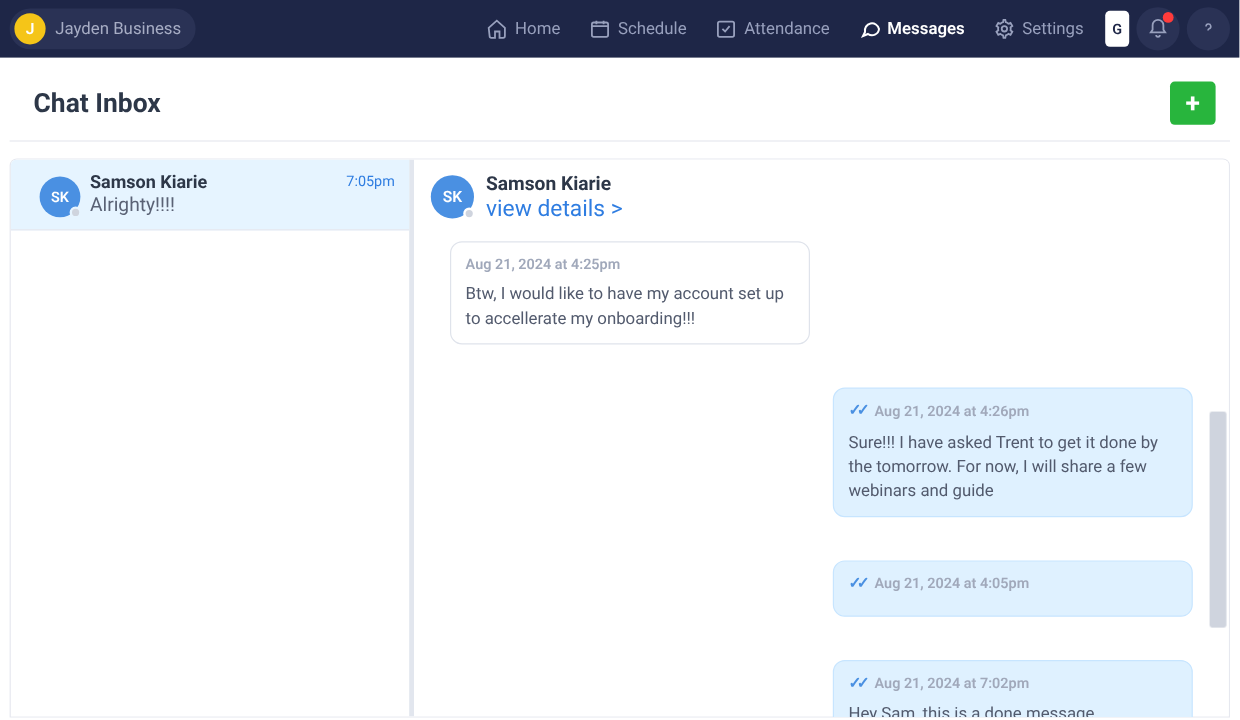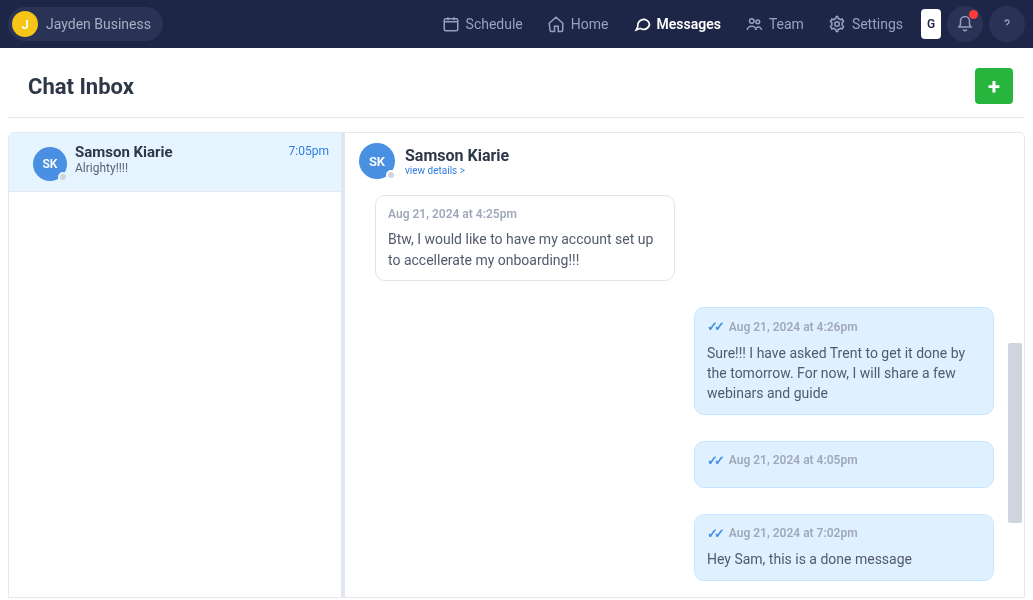--- a/index.html
+++ b/index.html
@@ -25,32 +25,32 @@
 
   
   .main { display:flex; height: calc(600px - 48px - 86px); margin: 14px 8px 0; border:1px solid #e6e8ef; border-radius:6px 6px 0 0; overflow:hidden; }
   .sidebar { width: 336px; border-right: 4px solid #e2e6ee; background:#fff; }
   .thread-item { display:flex; gap:8px; padding:10px 12px 10px 24px; position:relative; cursor:pointer; border-bottom:1px solid #e6e8ef; }
   .thread-item.active { background:#e6f4ff; }
   .thr-avatar { width:34px; height:34px; border-radius:50%; background:#4a90e2; color:#fff; display:flex; align-items:center; justify-content:center; font-weight:600; font-size:12px; position:relative; margin-top:4px; }
   .presence { position:absolute; bottom:-1px; right:-1px; width:10px; height:10px; border-radius:50%; background:#cfd4de; border:2px solid #e6f4ff; }
   .thr-body { flex:1; min-width:0; }
   .thr-name { font-weight:700; color:#2d3748; font-size:15px; }
-  .thr-preview { font-size:12px; color:#5a6275; white-space:nowrap; overflow:hidden; text-overflow:ellipsis; }
+  .thr-preview { font-size:16px; color:#5a6275; white-space:nowrap; overflow:hidden; text-overflow:ellipsis; }
   .thr-time { position:absolute; top:11px; right:12px; color:#2f7de1; font-size:12px; }
 
   
   .chat { flex:1; display:flex; flex-direction:column; background:#fff; position:relative; }
   .chat-header { display:flex; align-items:center; gap:10px; padding:10px 14px; }
   .ch-avatar { width:36px; height:36px; border-radius:50%; background:#4a90e2; color:#fff; display:flex; align-items:center; justify-content:center; font-weight:600; font-size:13px; position:relative; }
   .ch-avatar .presence { border-color:#fff; }
   .ch-name { font-weight:700; color:#2d3748; font-size:16px; }
-  .ch-link { color:#2f7de1; font-size:10px; cursor:pointer; }
+  .ch-link { color:#2f7de1; font-size:19px; cursor:pointer; }
   .chat-body { flex:1; overflow-y:auto; padding: 6px 30px 10px 30px; }
-  .bubble { max-width: 300px; border-radius:10px; padding:10px 12px; font-size:14px; line-height:1.45; margin-bottom:26px; }
+  .bubble { max-width: 300px; border-radius:10px; padding:10px 12px; font-size:14px; line-height:1.45; margin-bottom:36px; }
   .bubble .ts { font-size:12px; color:#a0a8ba; font-weight:600; margin-bottom:6px; display:flex; align-items:center; gap:4px; }
   .bubble.incoming { background:#fff; border:1px solid #dfe3eb; color:#525a6d; margin-right:auto; }
   .bubble.outgoing { background:#dff1ff; border:1px solid #c7e5ff; color:#525a6d; margin-left:auto; }
   .readchecks { color:#4a90e2; font-size:13px; letter-spacing:-4px; margin-right:4px; }
 
   
   .scroll-ind { position:absolute; right:2px; top:210px; width:14px; height:180px; background:#cfd4de; border-radius:2px; }
 
   svg { display:block; }
 </style>
@@ -60,51 +60,50 @@
 <div class="navbar">
   <div class="user-chip">
     <div class="user-avatar">J</div>
     <span>Jayden Business</span>
   </div>
   <div class="nav-spacer"></div>
 
   <div class="nav-item">
     <span class="nav-ico">
       <svg viewBox="0 0 24 24" width="18" height="18" fill="none" stroke="#98a0bd" stroke-width="2">
+          <path d="M3 11l9-8 9 8v9a2 2 0 0 1-2 2h-4v-7H10v7H6a2 2 0 0 1-2-2z"></path>
+        </svg>
+    </span>
+    <span>Home</span>
+  </div>
+  <div class="nav-item">
+    <span class="nav-ico">
+      <svg viewBox="0 0 24 24" width="18" height="18" fill="none" stroke="#98a0bd" stroke-width="2">
           <rect x="3" y="5" width="18" height="16" rx="2"></rect>
           <path d="M3 9h18M8 3v4M16 3v4"></path>
         </svg>
     </span>
     <span>Schedule</span>
   </div>
   <div class="nav-item">
     <span class="nav-ico">
       <svg viewBox="0 0 24 24" width="18" height="18" fill="none" stroke="#98a0bd" stroke-width="2">
-          <path d="M3 11l9-8 9 8v9a2 2 0 0 1-2 2h-4v-7H10v7H6a2 2 0 0 1-2-2z"></path>
-        </svg>
-    </span>
-    <span>Home</span>
+          <rect x="3" y="4" width="18" height="17" rx="2"></rect>
+          <path d="M8 12l3 3 5-6"></path>
+        </svg>
+    </span>
+    <span>Attendance</span>
   </div>
   <div class="nav-item active">
     <span class="nav-ico">
       <svg viewBox="0 0 24 24" width="20" height="20" fill="none" stroke="#fff" stroke-width="2">
           <path d="M21 11a7 7 0 0 1-11 5l-5 2 2-4a7 7 0 1 1 14-3z"></path>
         </svg>
     </span>
     <span>Messages</span>
-  </div>
-  <div class="nav-item">
-    <span class="nav-ico">
-      <svg viewBox="0 0 24 24" width="18" height="18" fill="none" stroke="#98a0bd" stroke-width="2">
-          <circle cx="9" cy="8" r="3"></circle>
-          <circle cx="17" cy="9" r="2.5"></circle>
-          <path d="M3 20c0-3 3-5 6-5s6 2 6 5M14 20c0-2 2-4 4-4s4 2 4 4"></path>
-        </svg>
-    </span>
-    <span>Team</span>
   </div>
   <div class="nav-item">
     <span class="nav-ico">
       <svg viewBox="0 0 24 24" width="18" height="18" fill="none" stroke="#98a0bd" stroke-width="2">
           <circle cx="12" cy="12" r="3"></circle>
           <path d="M19 12a7 7 0 0 0-.2-1.7l2-1.5-2-3.4-2.3 1a7 7 0 0 0-3-1.7L13 2h-2l-.5 2.7a7 7 0 0 0-3 1.7l-2.3-1-2 3.4 2 1.5A7 7 0 0 0 5 12c0 .6.1 1.1.2 1.7l-2 1.5 2 3.4 2.3-1a7 7 0 0 0 3 1.7L11 22h2l.5-2.7a7 7 0 0 0 3-1.7l2.3 1 2-3.4-2-1.5c.1-.6.2-1.1.2-1.7z"></path>
         </svg>
     </span>
     <span>Settings</span>
   </div>

